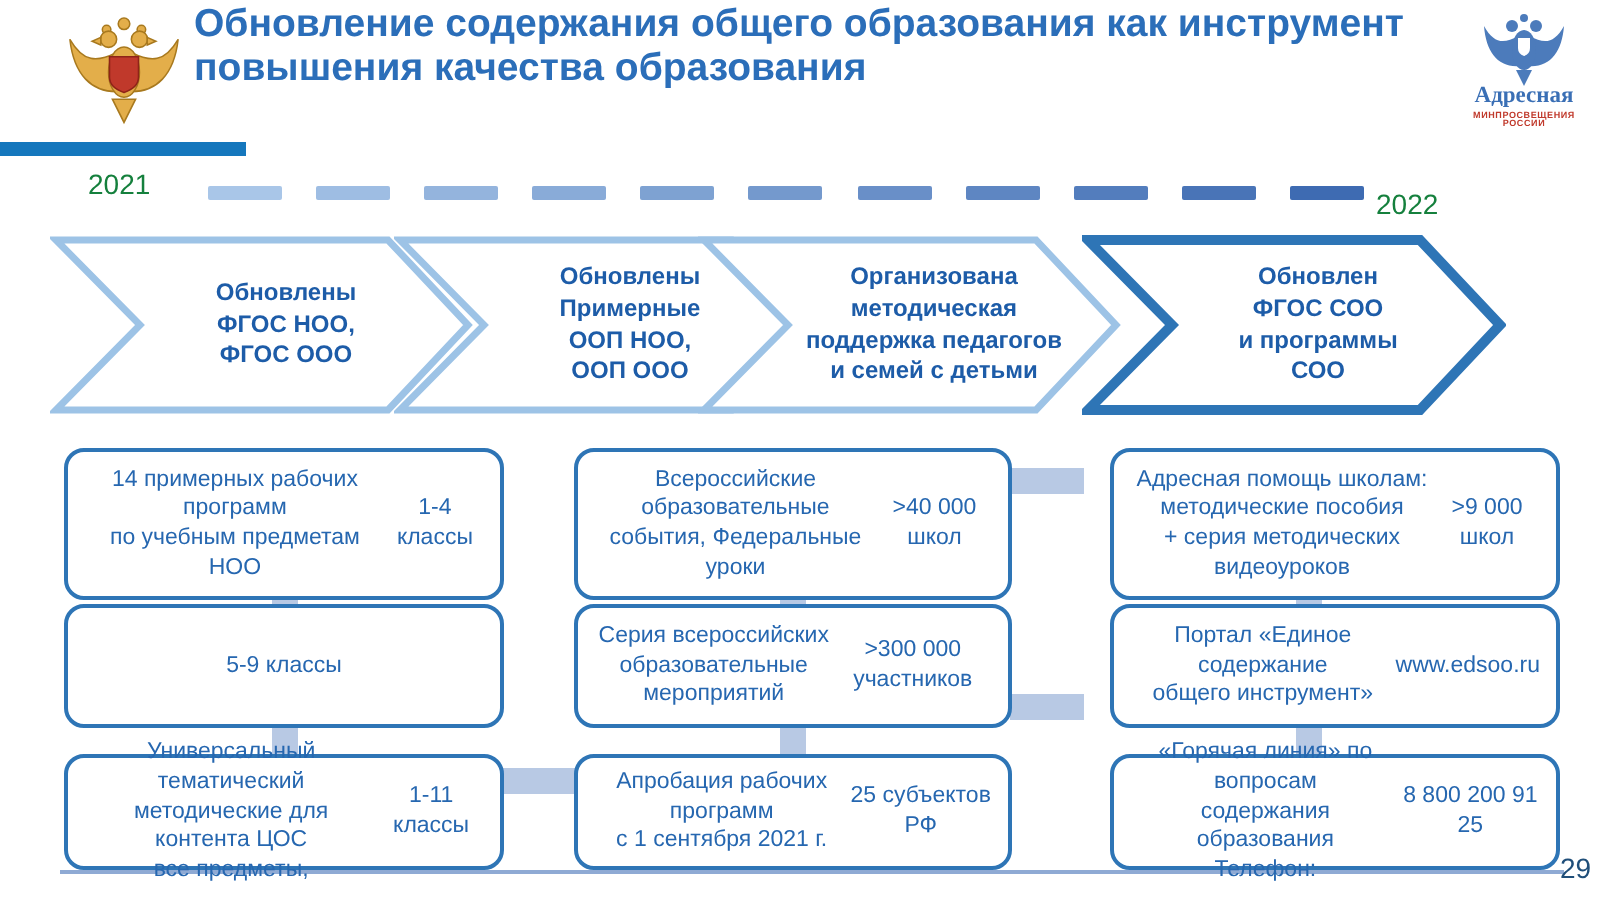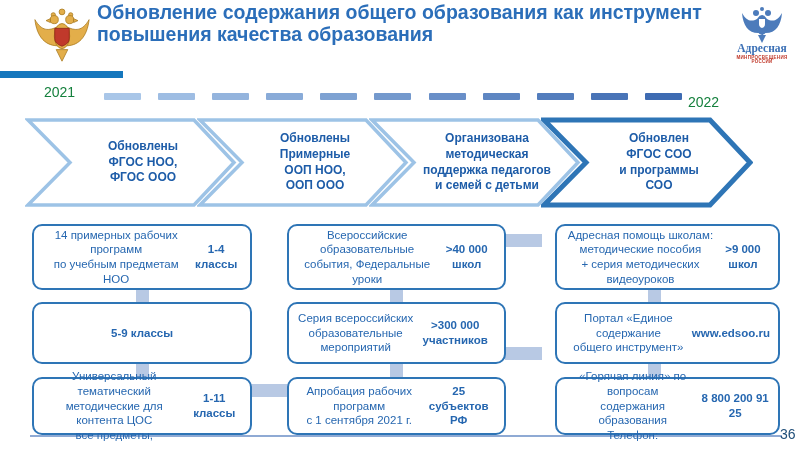--- a/index.html
+++ b/index.html
@@ -23,29 +23,29 @@
   .dash{width:37px;height:7px;border-radius:1px;}
   
   .chev{position:absolute;top:117px;width:212px;height:91px;}
   .chev svg{position:absolute;left:0;top:0;width:212px;height:91px;}
   .chev polygon{fill:#ffffff;}
   .chev.light polygon{stroke:#9DC3E6;stroke-width:3.5;}
   .chev.dark polygon{stroke:#2E75B6;stroke-width:5;}
   .chev-text{position:absolute;left:46px;right:22px;top:0;bottom:0;display:flex;align-items:center;
              justify-content:center;text-align:center;white-space:pre-line;
              color:#1D5CA8;font-weight:bold;font-size:12px;line-height:1.3;}
-  .c1{left:25px;} .c2{left:197px;} .c3{left:369px;} .c4{left:541px;}
+  .c1{left:25px;} .c2{left:197px;} .c3{left:349px;} .c4{left:541px;}
   
   .conn{position:absolute;background:#B8C9E4;}
   
   .box{position:absolute;box-sizing:border-box;background:#fff;border:2px solid #2E75B6;border-radius:10px;
        display:flex;align-items:center;justify-content:center;text-align:center;
        color:#2667B0;font-size:11.5px;line-height:1.28;padding:4px 8px;white-space:pre-line;z-index:2;}
-  .box b{font-weight:bold;}
-  .r1{top:224px;height:66px;} .r2{top:302px;height:62px;} .r3{top:377px;height:58px;}
+  .box b{font-weight:normal;}
+  .r1{top:224px;height:76px;} .r2{top:302px;height:62px;} .r3{top:377px;height:58px;}
   .colA{left:32px;width:220px;} .colB{left:287px;width:219px;} .colC{left:555px;width:225px;}
   
   .footer-line{position:absolute;left:30px;top:435px;width:752px;height:2px;background:#8FAAD4;}
   .page-num{position:absolute;left:780px;top:426px;color:#1F4E79;font-size:14px;}
 </style>
 </head>
 <body>
 
 <div class="slide">
 
@@ -174,14 +174,14 @@
 + серия методических видеоуроков
 </span><b>&gt;9 000 школ</b></div>
   <div class="box colC r2"><span>Портал «Единое содержание
 общего инструмент»
 </span><b>www.edsoo.ru</b></div>
   <div class="box colC r3"><span>«Горячая линия» по вопросам
 содержания образования
 Телефон: </span><b>8 800 200 91 25</b></div>
 
   <div class="footer-line"></div>
-  <span class="page-num">36</span>
+  <span class="page-num">29</span>
 </div>
 
 </body></html>

